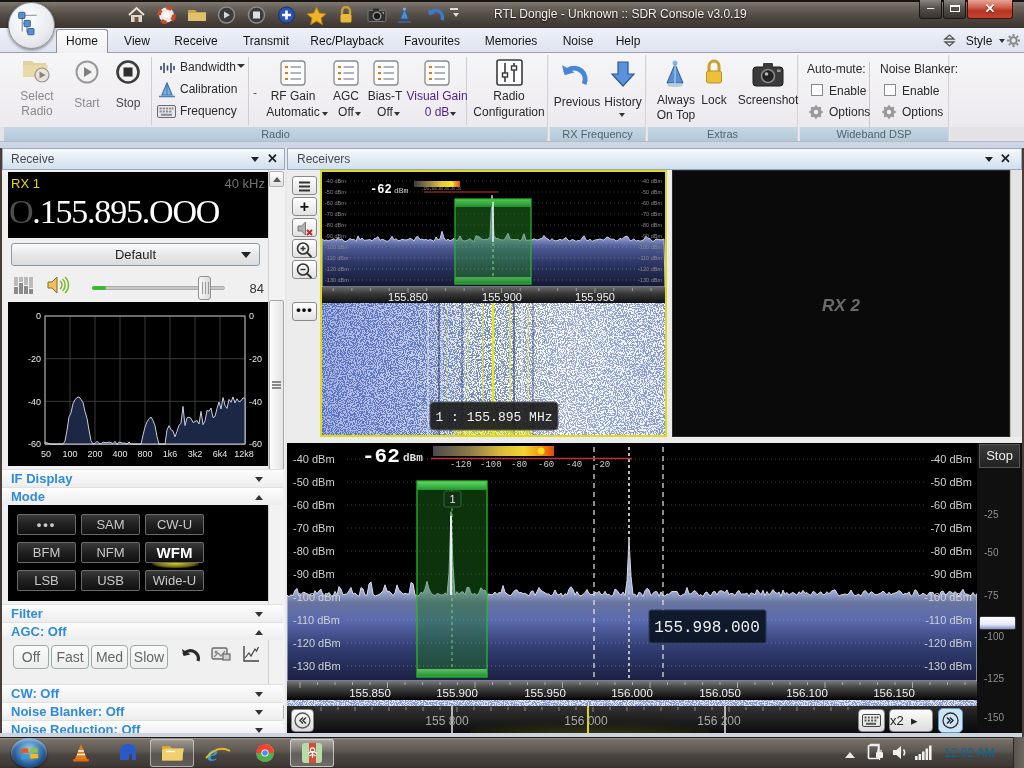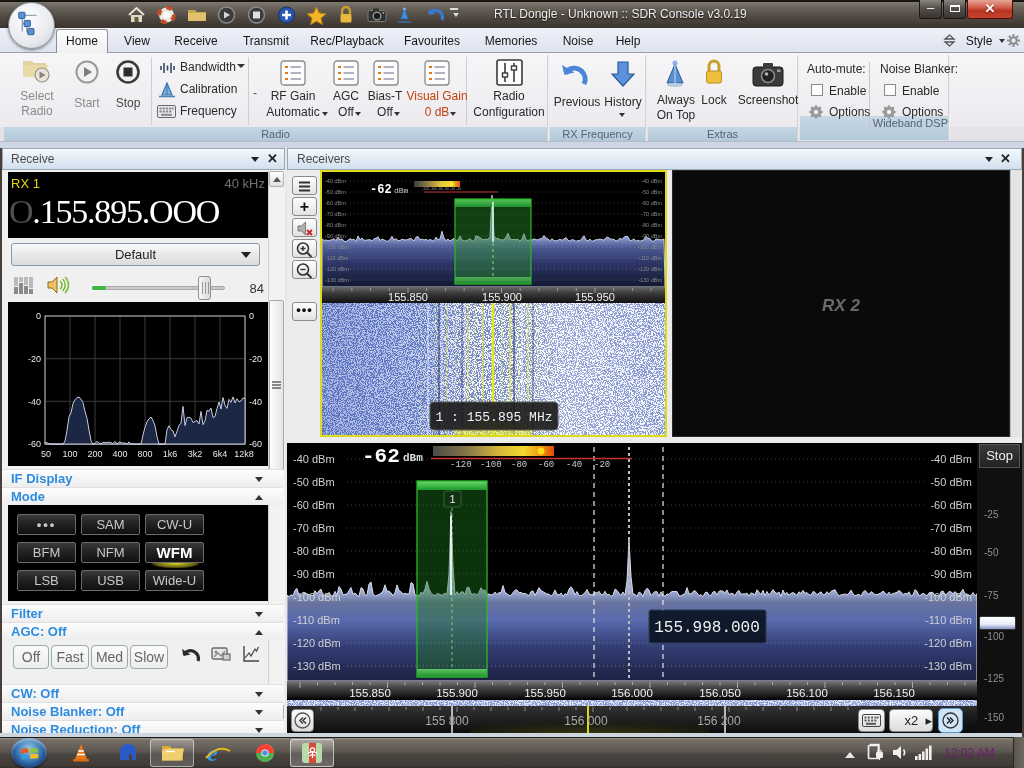--- a/index.html
+++ b/index.html
@@ -142,21 +142,21 @@
       </svg>
     </div>
 
 <div class="abs" style="left:0;top:53px;width:1024px;height:74px;background:linear-gradient(#f6f5f7,#eceaee)"></div>
 <div class="abs" style="left:0;top:127px;width:1024px;height:14px;background:#e4e2e6"></div>
 <div class="abs" style="left:0;top:141px;width:1024px;height:7px;background:#cdd6e2;border-top:1px solid #b4bcc8"></div>
 
 <div class="abs" style="left:4px;top:127px;width:543px;height:14px;background:linear-gradient(#c6d7e4,#b2c8da);color:#55646e;font-size:11px;text-align:center;line-height:14px">Radio</div>
 <div class="abs" style="left:550px;top:127px;width:95px;height:14px;background:linear-gradient(#c6d7e4,#b2c8da);color:#55646e;font-size:11px;text-align:center;line-height:14px">RX Frequency</div>
 <div class="abs" style="left:648px;top:127px;width:149px;height:14px;background:linear-gradient(#c6d7e4,#b2c8da);color:#55646e;font-size:11px;text-align:center;line-height:14px">Extras</div>
-<div class="abs" style="left:800px;top:116px;width:148px;height:24px;background:linear-gradient(#c6d7e4,#b2c8da);color:#55646e;font-size:11px;text-align:right;line-height:14px">Wideband DSP</div>
+<div class="abs" style="left:800px;top:127px;width:148px;height:14px;background:linear-gradient(#c6d7e4,#b2c8da);color:#55646e;font-size:11px;text-align:center;line-height:14px">Wideband DSP</div>
 
 <div class="abs" style="left:151px;top:57px;width:1px;height:68px;background:#cfccd2"></div>
 <div class="abs" style="left:248px;top:57px;width:1px;height:68px;background:#cfccd2"></div>
 <div class="abs" style="left:466px;top:57px;width:1px;height:68px;background:#cfccd2"></div>
 <div class="abs" style="left:547px;top:55px;width:2px;height:86px;background:linear-gradient(90deg,#c8c5cb,#f8f8f8)"></div>
 <div class="abs" style="left:645px;top:55px;width:2px;height:86px;background:linear-gradient(90deg,#c8c5cb,#f8f8f8)"></div>
 <div class="abs" style="left:797px;top:55px;width:2px;height:86px;background:linear-gradient(90deg,#c8c5cb,#f8f8f8)"></div>
 <div class="abs" style="left:948px;top:55px;width:2px;height:86px;background:linear-gradient(90deg,#c8c5cb,#f8f8f8)"></div>
 
 <div class="abs" style="left:22px;top:58px">
@@ -221,21 +221,21 @@
     </div>
 <div class="abs" style="left:180px;top:104px;width:76px;color:#2a2a2a;font-size:12px">Frequency</div>
 <div class="abs" style="left:253px;top:86px;width:8px;color:#555;font-size:12px">-</div>
 
 <div class="abs" style="left:262px;top:88px;width:62px;color:#2a2a2a;font-size:12px;text-align:center;line-height:16px">RF Gain<br>Automatic</div>
 <div class="abs" style="left:322px;top:112px;width:0;height:0;border-left:3.5px solid transparent;border-right:3.5px solid transparent;border-top:4px solid #333"></div>
 <div class="abs" style="left:325px;top:88px;width:42px;color:#2a2a2a;font-size:12px;text-align:center;line-height:16px">AGC<br>Off</div>
 <div class="abs" style="left:355px;top:112px;width:0;height:0;border-left:3.5px solid transparent;border-right:3.5px solid transparent;border-top:4px solid #333"></div>
 <div class="abs" style="left:362px;top:88px;width:46px;color:#2a2a2a;font-size:12px;text-align:center;line-height:16px">Bias-T<br>Off</div>
 <div class="abs" style="left:394px;top:112px;width:0;height:0;border-left:3.5px solid transparent;border-right:3.5px solid transparent;border-top:4px solid #333"></div>
-<div class="abs" style="left:406px;top:88px;width:62px;color:#c2410c;font-size:12px;text-align:center;line-height:16px">Visual Gain<br>0 dB</div>
+<div class="abs" style="left:406px;top:88px;width:62px;color:#4c1d95;font-size:12px;text-align:center;line-height:16px">Visual Gain<br>0 dB</div>
 <div class="abs" style="left:450px;top:112px;width:0;height:0;border-left:3.5px solid transparent;border-right:3.5px solid transparent;border-top:4px solid #333"></div>
 
 <div class="abs" style="left:471px;top:88px;width:76px;color:#2a2a2a;font-size:12px;text-align:center;line-height:16px">Radio<br>Configuration</div>
 
 <div class="abs" style="left:560px;top:60px">
       <svg width="32" height="28" viewBox="0 0 32 28">
         <path d="M24 24 a11 11 0 0 0 -16 -14 l-3 3" fill="none" stroke="#4a86d8" stroke-width="5"></path>
         <path d="M2 5 l2.5 10 10-2.5 z" fill="#4a86d8"></path>
       </svg>
     </div>
@@ -958,21 +958,21 @@
           <rect x="12.4" y="2.5" width="2" height="2"></rect>
           <rect x="15" y="2.5" width="1.5" height="2"></rect>
           <rect x="2.5" y="5.5" width="2" height="2"></rect>
           <rect x="5.8" y="5.5" width="2" height="2"></rect>
           <rect x="9.1" y="5.5" width="2" height="2"></rect>
           <rect x="12.4" y="5.5" width="2" height="2"></rect>
           <rect x="4" y="8.8" width="10" height="2"></rect>
         </g>
       </svg>
     </div>
-<div class="abs" style="left:889px;top:709px;width:44px;height:23px;background:linear-gradient(#fcfcfc,#dcdcdc);border:1px solid #888;border-radius:4px;color:#222;font-size:13px;line-height:21px;text-align:right">x2&nbsp;&nbsp;▸</div>
+<div class="abs" style="left:889px;top:709px;width:44px;height:23px;background:linear-gradient(#fcfcfc,#dcdcdc);border:1px solid #888;border-radius:4px;color:#222;font-size:13px;line-height:21px;text-align:left">x2&nbsp;&nbsp;▸</div>
 <div class="abs" style="left:938px;top:708px;width:25px;height:25px;background:#cfe4f7;border:1.5px solid #5a9ace;border-radius:5px"></div>
 <div class="abs" style="left:942px;top:712px">
       <svg width="17" height="17" viewBox="0 0 17 17">
         <circle cx="8.5" cy="8.5" r="7.5" fill="none" stroke="#333" stroke-width="1.3"></circle>
         <path d="M8 5.5 L11 8.5 L8 11.5 M5 5.5 L8 8.5 L5 11.5" stroke="#222" stroke-width="1.4" fill="none"></path>
       </svg>
     </div>
 
 <div class="abs" style="left:977px;top:443px;width:45px;height:290px;background:#101010"></div>
 <div class="abs" style="left:979px;top:444px;width:41px;height:24px;background:linear-gradient(#3a3a3a,#222);border:1px solid #555;color:#eee;font-size:13px;text-align:center;line-height:22px">Stop</div>
@@ -1074,14 +1074,14 @@
       <svg width="17" height="15" viewBox="0 0 17 15">
         <g fill="#f0f0f0">
           <rect x="0" y="11" width="2.6" height="4"></rect>
           <rect x="3.5" y="9" width="2.6" height="6"></rect>
           <rect x="7" y="6.5" width="2.6" height="8.5"></rect>
           <rect x="10.5" y="3.5" width="2.6" height="11.5"></rect>
           <rect x="14" y="0.5" width="2.6" height="14.5"></rect>
         </g>
       </svg>
     </div>
-<div class="abs" style="left:944px;top:746px;width:62px;color:#701a75;font-size:12px">12:02 AM</div>
+<div class="abs" style="left:944px;top:746px;width:62px;color:#0369a1;font-size:12px">12:02 AM</div>
 <div class="abs" style="left:1013px;top:737px;width:11px;height:31px;background:linear-gradient(90deg,#5a554f,#6e6861);border-left:1px solid #2a2622"></div>
 </div>
 </body></html>

